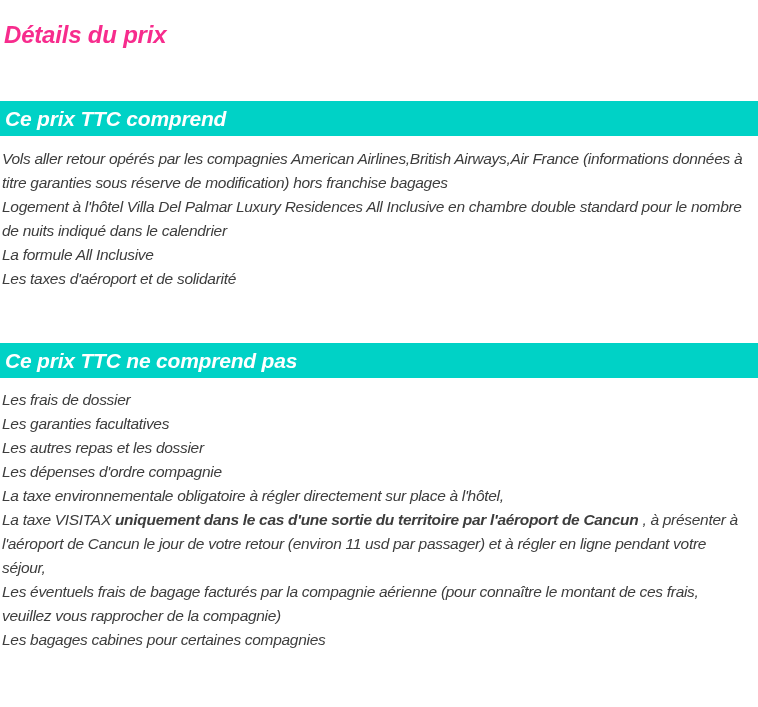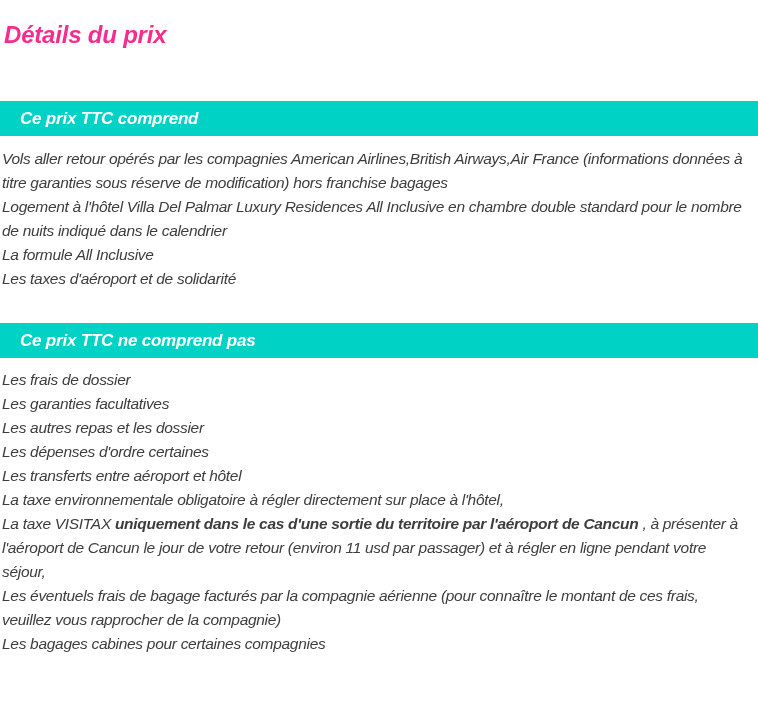--- a/index.html
+++ b/index.html
@@ -32,31 +32,31 @@
     color: var(--accent-pink);
     font-size: 24px;
     line-height: 27px;
     font-weight: bold;
     font-style: italic;
     letter-spacing: -0.2px;
   }
   .section-banner {
     background: var(--accent-teal);
     color: var(--banner-text);
-    font-size: 17px;
+    font-size: 21px;
     font-weight: bold;
     font-style: italic;
     height: 35px;
     line-height: 35px;
-    padding-left: 20px;
+    padding-left: 5px;
     letter-spacing: -0.2px;
     width: 758px;
   }
   .banner-included { margin-top: 53px; }
-  .banner-excluded { margin-top: 32px; }
+  .banner-excluded { margin-top: 52px; }
   .item-list {
     margin: 0;
     padding: 11px 8px 0 2px;
     list-style: none;
     color: var(--body-text);
     font-style: italic;
     font-size: 15.5px;
     line-height: 24px;
     letter-spacing: -0.3px;
   }
@@ -86,21 +86,20 @@
     <p>La formule All Inclusive</p>
     <p>Les taxes d'aéroport et de solidarité</p>
   </div>
 
   <div class="section-banner banner-excluded">Ce prix TTC ne comprend pas</div>
 
   <div class="item-list list-excluded">
     <p>Les frais de dossier</p>
     <p>Les garanties facultatives</p>
     <p>Les autres repas et les dossier</p>
-    <p>Les dépenses d'ordre certaines</p>
-    <p>Les transferts entre aéroport et hôtel</p>
+    <p>Les dépenses d'ordre compagnie</p>
     <p>La taxe environnementale obligatoire à régler directement sur place à l'hôtel,</p>
     <p><span>La taxe VISITAX </span><strong>uniquement dans le cas d'une sortie du territoire par l'aéroport de Cancun</strong><span> , à présenter à l'aéroport de Cancun le jour de votre retour (environ 11 usd par passager) et à régler en ligne pendant votre séjour,</span></p>
     <p>Les éventuels frais de bagage facturés par la compagnie aérienne (pour connaître le montant de ces frais, veuillez vous rapprocher de la compagnie)</p>
     <p>Les bagages cabines pour certaines compagnies</p>
   </div>
 
 </div>
 
 </body></html>

